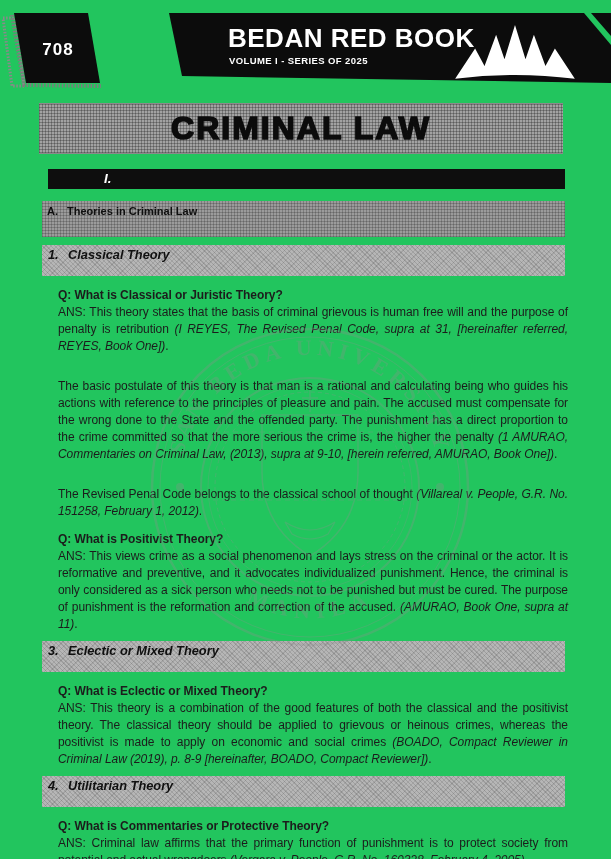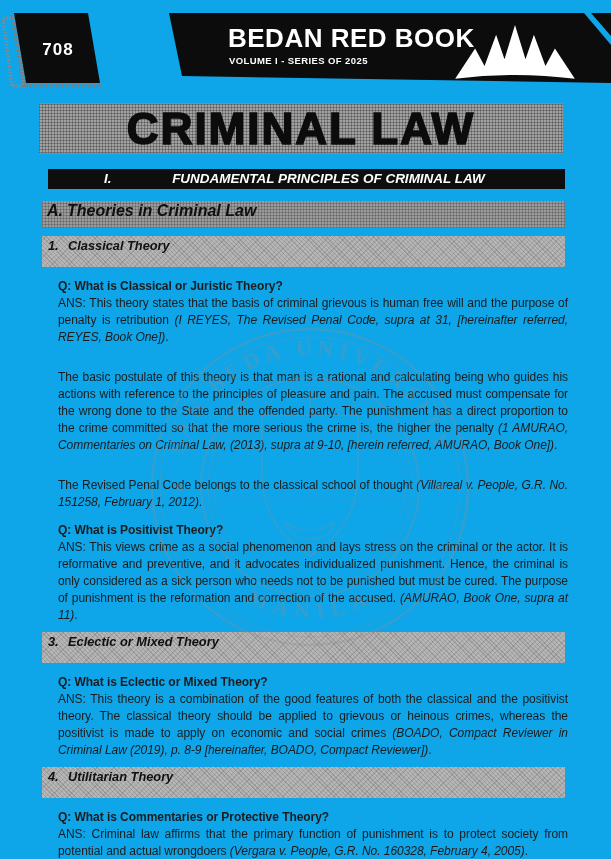--- a/index.html
+++ b/index.html
@@ -1,19 +1,19 @@
 <!DOCTYPE html>
 <html><head>
 <meta charset="utf-8">
 <style>
   html,body{margin:0;padding:0;background:#e8e8e8;}
   .page{
     position:relative;
     width:611px;height:859px;
-    background:#0ea5e9;
+    background:#22c55e;
     overflow:hidden;
     font-family:"Liberation Sans",sans-serif;
     color:#1f1f1f;
   }
   
   .header-svg{position:absolute;top:0;left:0;}
   .header-svg text{font-family:"Liberation Sans",sans-serif;}
 
   
   .title-band{
@@ -21,39 +21,39 @@
     background-color:#a2a2a2;
     background-image:
       repeating-linear-gradient(0deg, rgba(25,25,25,.30) 0 1px, transparent 1px 3px),
       repeating-linear-gradient(90deg, rgba(25,25,25,.30) 0 1px, transparent 1px 3px);
     text-align:center;
     line-height:49px;
     border-top:1px solid #8b8b8b;
     border-bottom:1px solid #8b8b8b;
   }
   .title-band .title-text{
-    font-size:44px;font-weight:900;letter-spacing:2px;color:#0c0c0c;
+    font-size:32px;font-weight:900;letter-spacing:2px;color:#0c0c0c;
     -webkit-text-stroke:1.6px #0c0c0c;
     font-family:"Liberation Sans",sans-serif;
   }
   .black-band{
     position:relative;
     margin:15px 46px 0 48px;height:20px;
     background:#0e0e0e;color:#fff;
     font-style:italic;font-weight:bold;font-size:13.5px;line-height:20px;
     text-align:center;padding-left:44px;
   }
   .black-band .sec-numeral{position:absolute;left:56px;top:0;}
   .a-band{
-    margin:12px 46px 0 42px;height:27px;
+    margin:12px 46px 0 42px;height:36px;
     background-color:#9b9b9b;
     background-image:
       repeating-linear-gradient(0deg, rgba(20,20,20,.22) 0 1px, transparent 1px 3px),
       repeating-linear-gradient(90deg, rgba(20,20,20,.22) 0 1px, transparent 1px 3px);
-    font-style:italic;font-weight:bold;font-size:16px;line-height:20px;color:#0f0f0f;
+    font-weight:bold;font-size:11px;line-height:20px;color:#0f0f0f;
   }
   .a-band .b-num{display:inline-block;margin-left:5px;width:17px;}
   .a-band .b-title{display:inline-block;margin-left:3px;}
   .t-band{
     margin:8px 46px 0 42px;height:31px;
     background-color:#b6b6b6;
     background-image:
       repeating-linear-gradient(45deg, rgba(0,0,0,.13) 0 1px, transparent 1px 3px),
       repeating-linear-gradient(-45deg, rgba(0,0,0,.10) 0 1px, transparent 1px 4px);
     font-style:italic;font-weight:bold;font-size:12.8px;line-height:19px;color:#101010;
@@ -96,21 +96,20 @@
       <path d="M3,58 L22,27 L31,45 L42,13 L50,38 L60,3 L70,38 L78,13 L89,45 L98,27 L117,58 Q60,50 3,58 Z" fill="#ffffff"></path>
     </g>
   </svg>
 
   <div class="title-band">
     <span class="title-text">CRIMINAL LAW</span>
   </div>
 
   <div class="black-band">
     <span class="sec-numeral">I.</span>
-    <span>FUNDAMENTAL PRINCIPLES OF CRIMINAL LAW</span>
   </div>
 
   <div class="a-band">
     <span class="b-num">A.</span><span class="b-title">Theories in Criminal Law</span>
   </div>
 
   <div>
       <div class="t-band"><span class="b-num">1.</span><span class="b-title">Classical Theory</span></div>
       <div class="qa">
         <p class="q-line">Q: What is Classical or Juristic Theory?</p>

